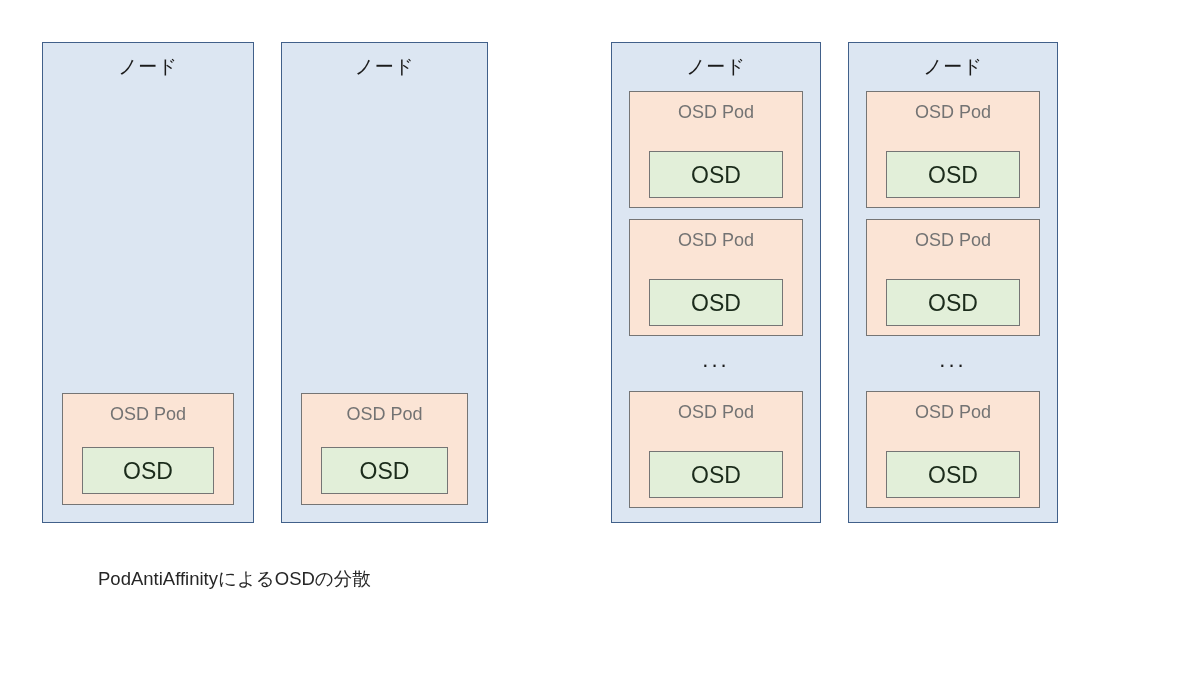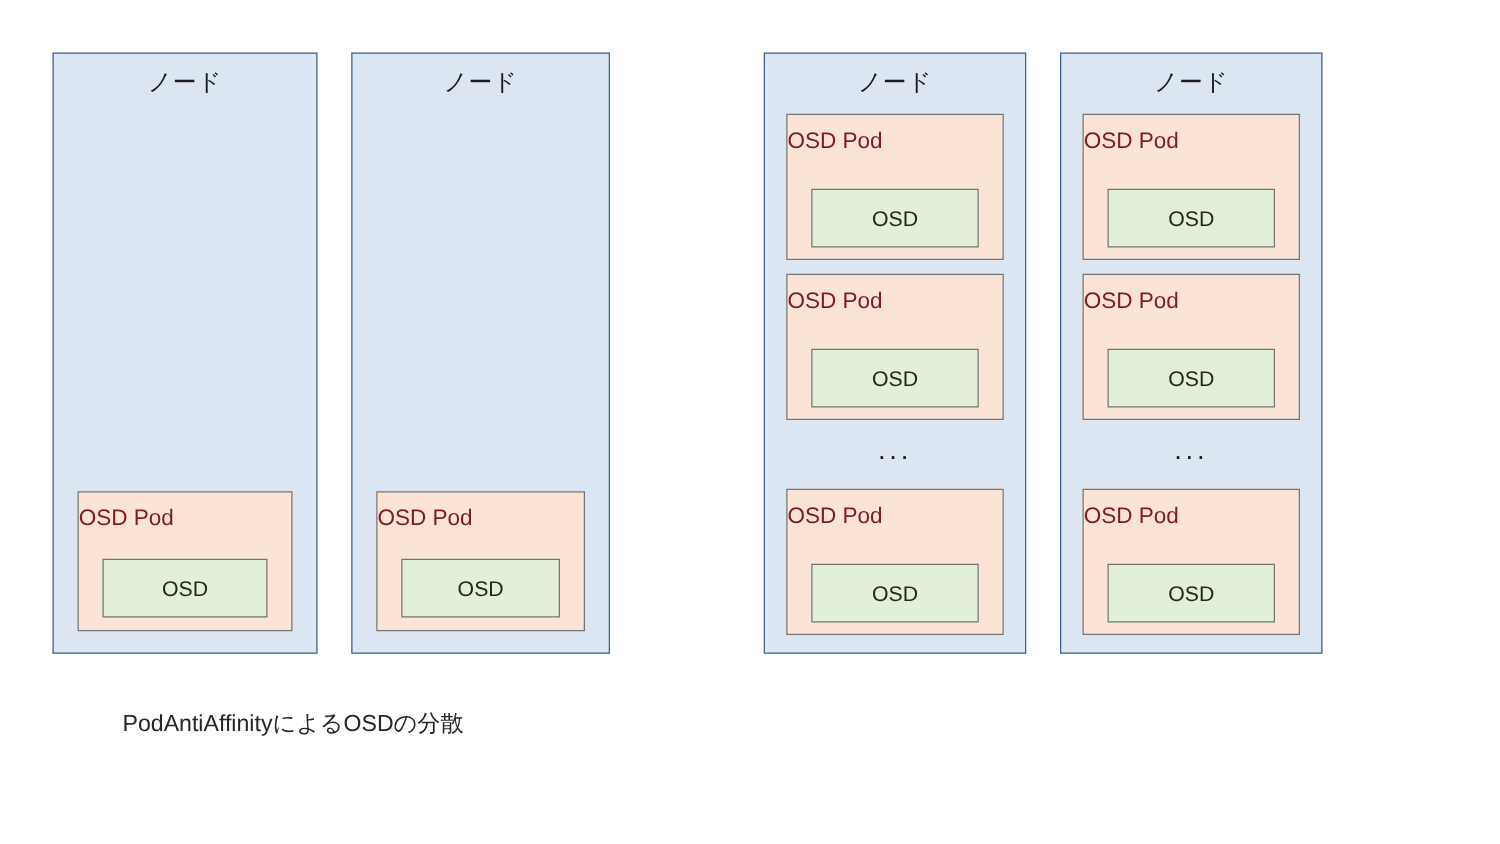--- a/index.html
+++ b/index.html
@@ -59,42 +59,42 @@
 
   
   .pod {
     position: absolute;
     box-sizing: border-box;
     background: #fbe4d5;
     border: 1.3px solid #757575;
   }
   .pod-label {
     display: block;
-    text-align: left;
+    text-align: center;
     font-size: 18px;
     line-height: 22px;
-    color: #7f1d1d;
+    color: #737373;
     margin-top: 9px;
     pointer-events: none;
   }
 
   
   .osd {
     position: absolute;
     box-sizing: border-box;
     background: #e2efd9;
     border: 1.3px solid #757575;
     left: 19px;
     right: 19px;
     height: 47px;
   }
   .osd-label {
     display: block;
     text-align: center;
-    font-size: 17px;
+    font-size: 23px;
     line-height: 47px;
     color: #1b2b1b;
     pointer-events: none;
   }
 
   
   .pod.single {
     left: 19px;
     right: 19px;
     top: 350px;

